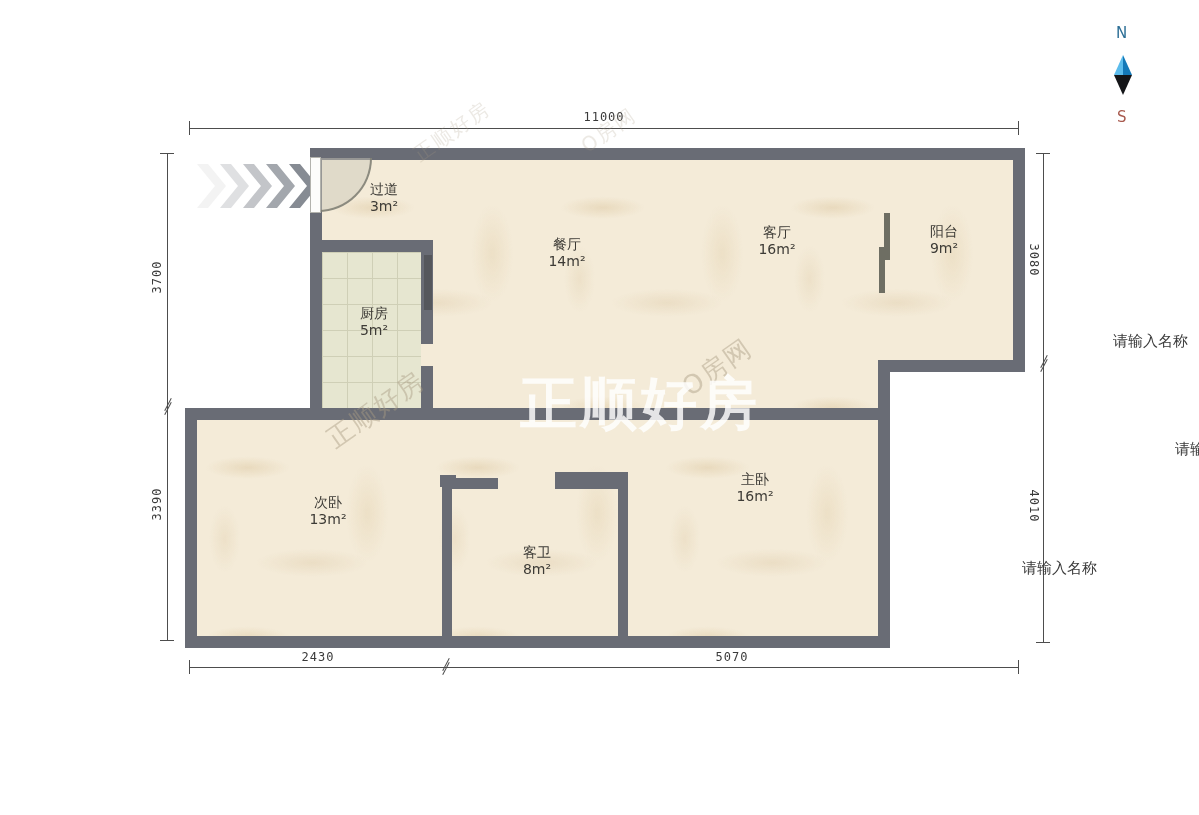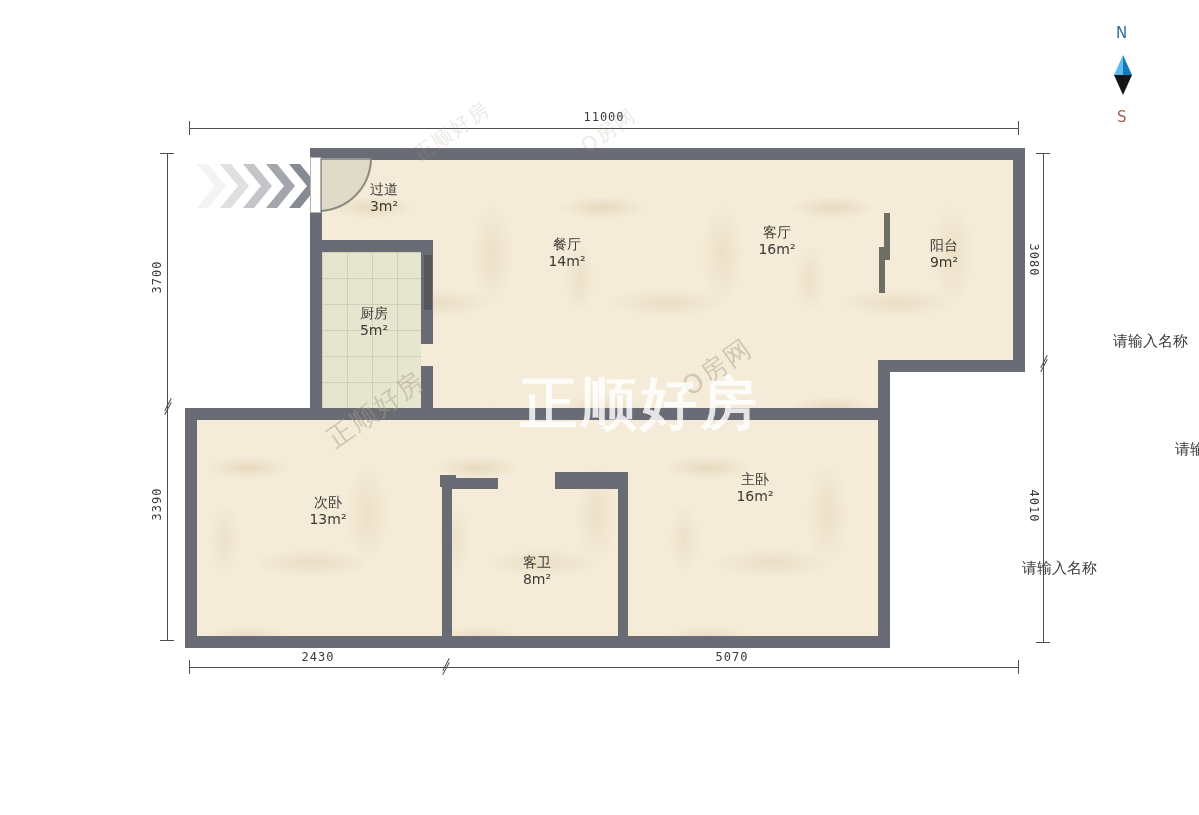--- a/index.html
+++ b/index.html
@@ -174,33 +174,33 @@
   <div>3m²</div>
 </div>
 <div class="room-label" style="left:532px;top:236px;">
   <div>餐厅</div>
   <div>14m²</div>
 </div>
 <div class="room-label" style="left:742px;top:224px;">
   <div>客厅</div>
   <div>16m²</div>
 </div>
-<div class="room-label" style="left:909px;top:237px;">
+<div class="room-label" style="left:909px;top:223px;">
   <div>阳台</div>
   <div>9m²</div>
 </div>
 <div class="room-label" style="left:339px;top:305px;">
   <div>厨房</div>
   <div>5m²</div>
 </div>
 <div class="room-label" style="left:293px;top:494px;">
   <div>次卧</div>
   <div>13m²</div>
 </div>
-<div class="room-label" style="left:502px;top:544px;margin-top:10px;">
+<div class="room-label" style="left:502px;top:544px;">
   <div>客卫</div>
   <div>8m²</div>
 </div>
 <div class="room-label" style="left:720px;top:471px;">
   <div>主卧</div>
   <div>16m²</div>
 </div>
 
 <div class="wm-center" style="left:520px;top:366px;">正顺好房</div>
 

